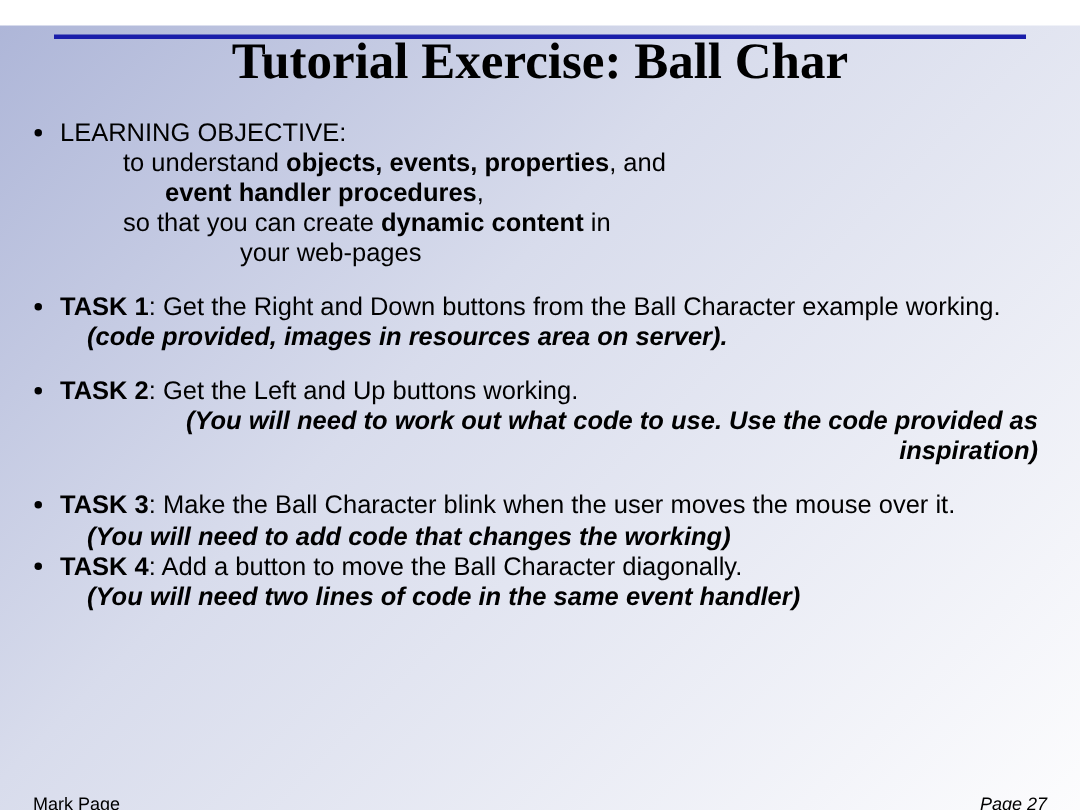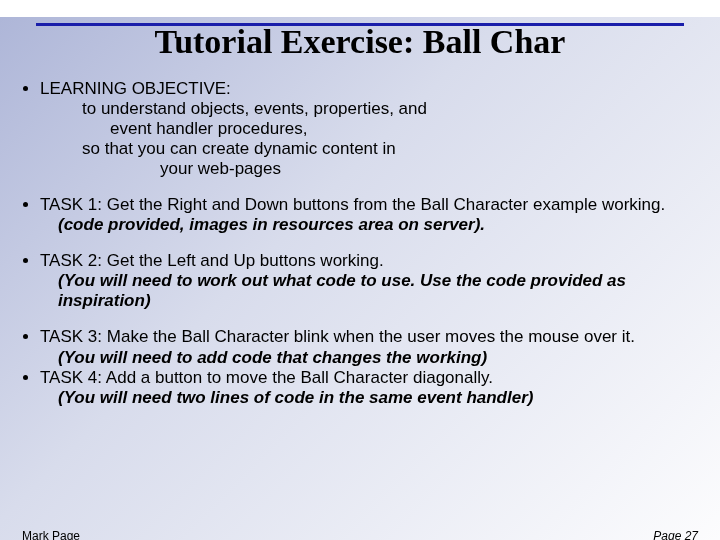--- a/index.html
+++ b/index.html
@@ -59,36 +59,37 @@
     padding-left: 42px;
   }
   .obj-lines .l2 { padding-left: 0px; }
   .obj-lines .l3 { padding-left: 28px; }
   .obj-lines .l4 { padding-left: 0px; }
   .obj-lines .l5 { padding-left: 78px; }
   .task-sub {
     padding-left: 18px;
   }
   .right {
+    text-align: right;
     padding-right: 6px;
   }
   .footer-left {
     position: absolute;
     left: 22px;
     bottom: 14px;
     font-size: 12px;
   }
   .footer-right {
     position: absolute;
     right: 22px;
     bottom: 14px;
     font-size: 12px;
     font-style: italic;
   }
-  b { font-weight: normal; }
+  b { font-weight: bold; }
   em { font-style: italic; font-weight: bold; }
 </style>
 </head>
 <body>
 
 <div class="slide">
   <div class="rule"></div>
   <div class="title">Tutorial Exercise: Ball Char</div>
 
   <div class="body">

